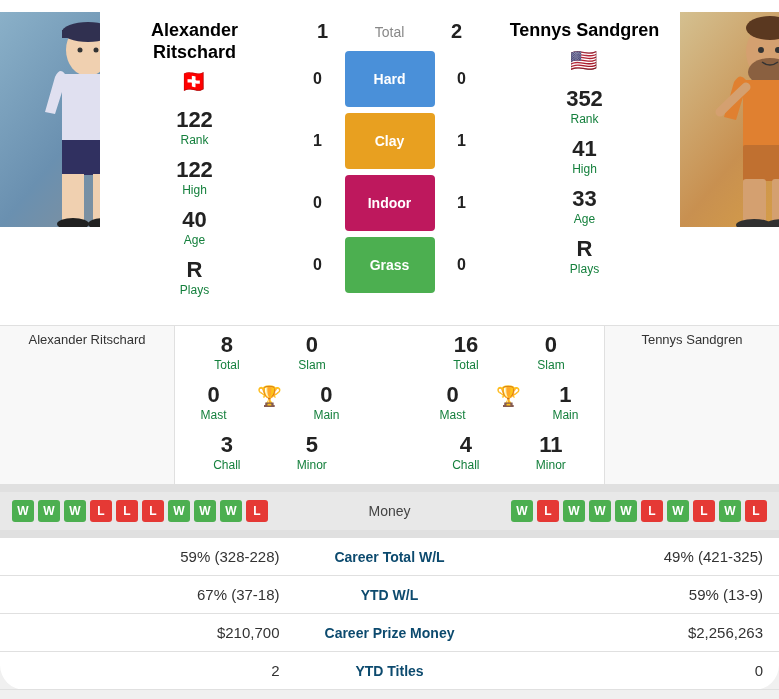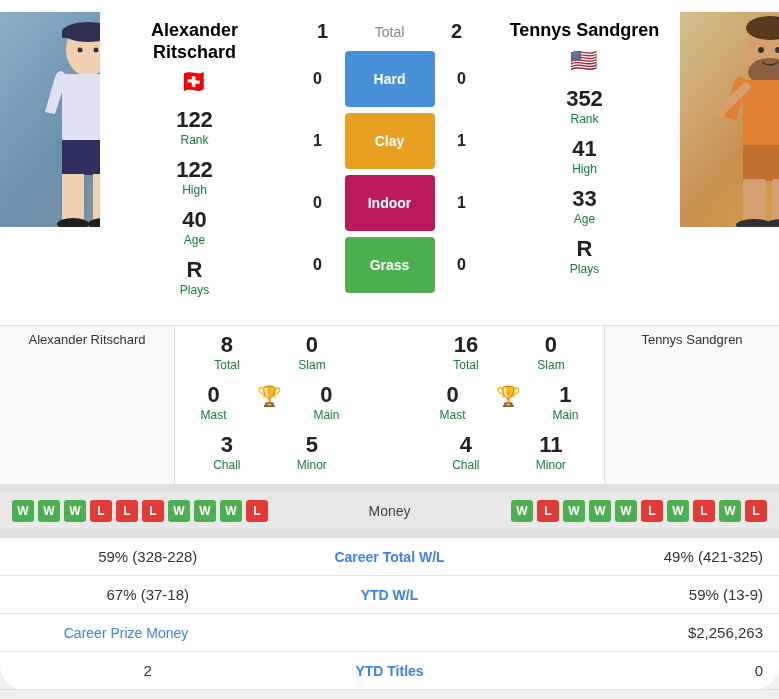--- a/index.html
+++ b/index.html
@@ -184,31 +184,31 @@
 
     .stats-row {
       display: flex;
       align-items: center;
       border-bottom: 1px solid #e0e0e0;
       padding: 10px 16px;
     }
 
     .stats-left-val {
       flex: 1;
-      text-align: center;
+      text-align: right;
       font-size: 15px;
       color: #333;
     }
 
     .stats-center-label {
       width: 220px;
       text-align: center;
       font-size: 14px;
       font-weight: bold;
-      color: #3b82f6;
+      color: #0c4a6e;
     }
 
     .stats-right-val {
       flex: 1;
       text-align: right;
       font-size: 15px;
       color: #333;
     }
 
     .divider {
@@ -536,21 +536,22 @@
     <span class="stats-right-val">49% (421-325)</span>
   </div>
 
   <div class="stats-row">
     <span class="stats-left-val">67% (37-18)</span>
     <span class="stats-center-label">YTD W/L</span>
     <span class="stats-right-val">59% (13-9)</span>
   </div>
 
   <div class="stats-row">
-    <span class="stats-center-label" style="font-weight:normal;">Career Prize Money</span>
+    <span class="stats-left-val">$210,700</span>
+    <span class="stats-center-label" style="font-weight:bold;">Career Prize Money</span>
     <span class="stats-right-val">$2,256,263</span>
   </div>
 
   <div class="stats-row">
     <span class="stats-left-val">2</span>
     <span class="stats-center-label">YTD Titles</span>
     <span class="stats-right-val">0</span>
   </div>
 
 </div>

